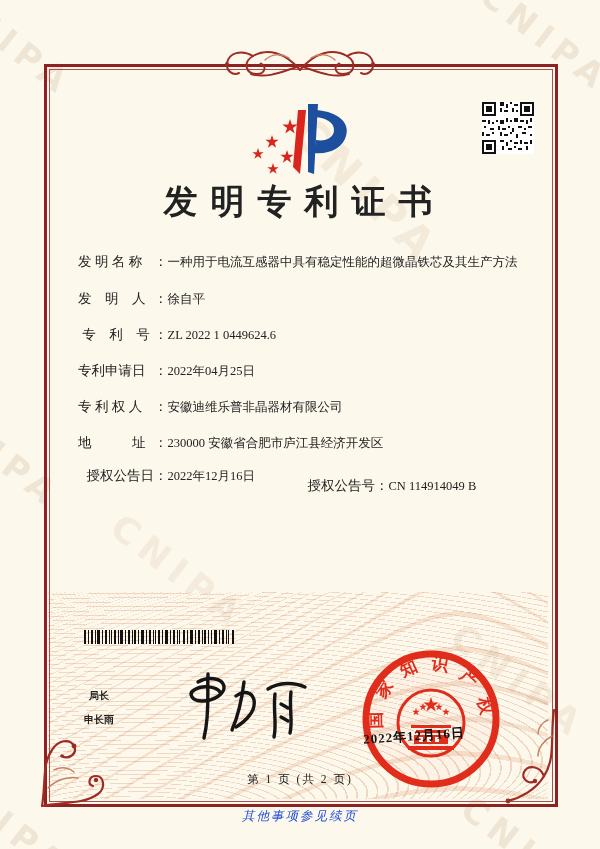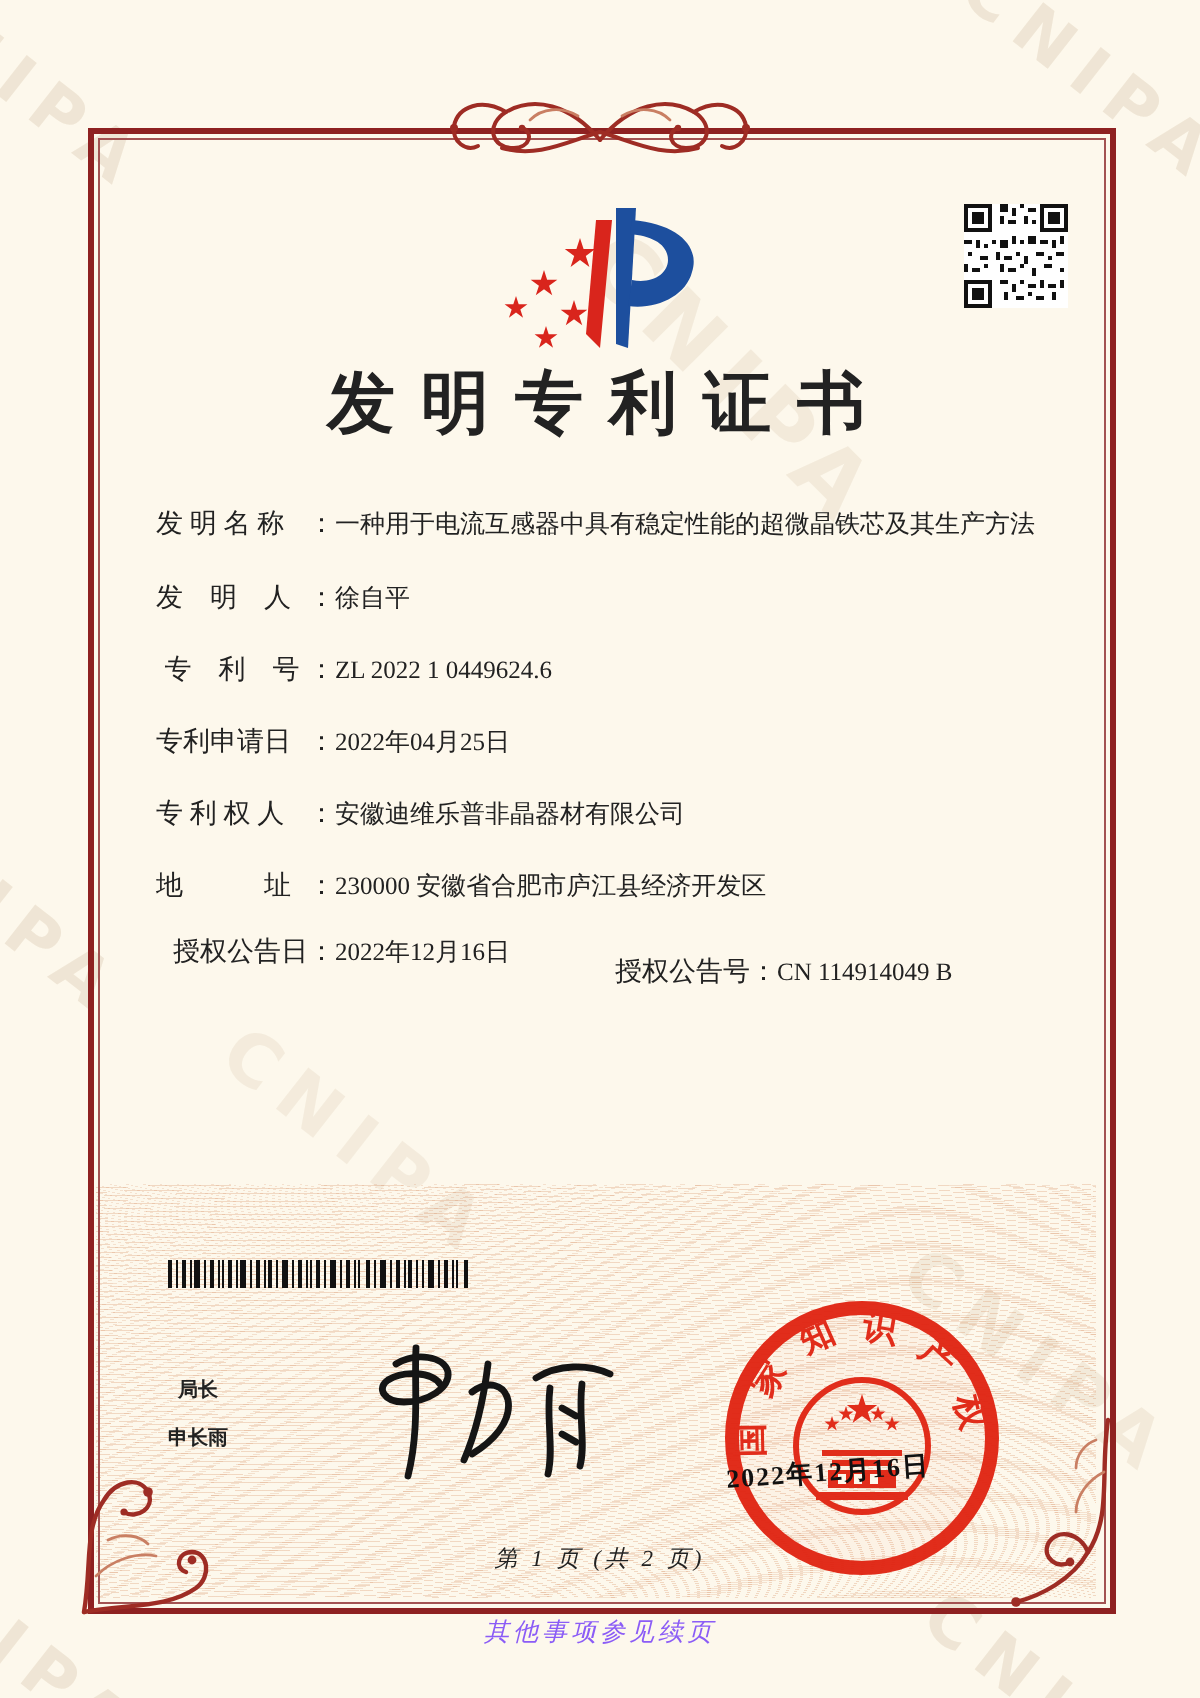--- a/index.html
+++ b/index.html
@@ -50,23 +50,23 @@
   .barcode{position:absolute;left:84px;top:630px;z-index:4;}
   .director{position:absolute;left:84px;top:684px;z-index:4;
             font-family:"Liberation Sans","DejaVu Sans",sans-serif;
             font-weight:bold;font-size:10px;line-height:24px;text-align:center;}
   .sig{position:absolute;left:178px;top:670px;z-index:5;}
   .seal{position:absolute;left:361px;top:649px;z-index:4;}
   .seal-date{position:absolute;left:363px;top:726px;width:140px;z-index:6;
              font-size:13px;font-weight:bold;letter-spacing:1px;color:#111;
              transform:rotate(-4deg);white-space:nowrap;}
   .pageinfo{position:absolute;left:0;top:772px;width:600px;text-align:center;
-            font-size:11.5px;letter-spacing:2px;z-index:4;font-style:italic;}
+            font-size:11.5px;letter-spacing:2px;z-index:4;}
   .footnote{position:absolute;left:0;top:808px;width:600px;text-align:center;
-            font-size:12.5px;font-style:italic;letter-spacing:2px;z-index:4;color:#8b5cf6;}
+            font-size:12.5px;font-style:italic;letter-spacing:2px;z-index:4;color:#1d4ed8;}
 </style>
 </head>
 <body>
 
 <div class="page">
 
   <div class="wm" style="left:-40px;top:-22px;font-size:34px;">CNIPA</div>
   <div class="wm" style="left:497px;top:-26px;font-size:34px;">CNIPA</div>
   <div class="wm" style="left:318px;top:106px;font-size:44px;transform:rotate(45deg);opacity:.45;">CNIPA</div>
   <div class="wm" style="left:-52px;top:390px;font-size:34px;">CNIPA</div>

